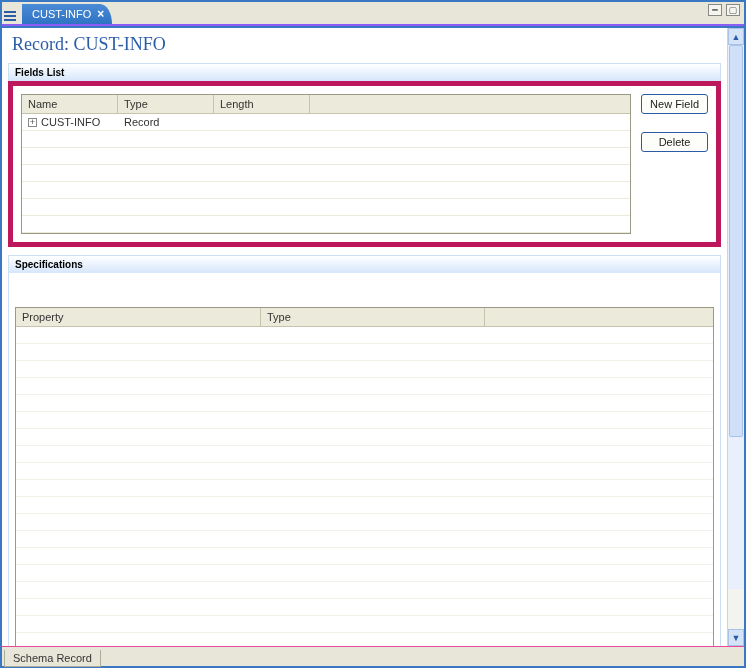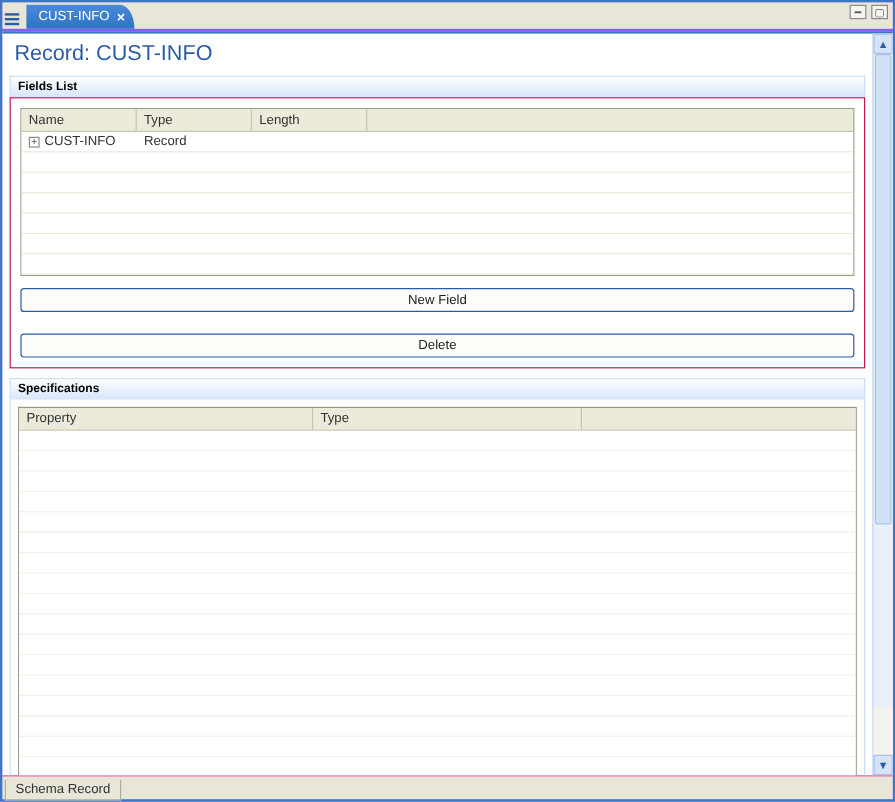--- a/index.html
+++ b/index.html
@@ -44,41 +44,41 @@
     margin: 2px 0 0 0;
     background: #fff;
     border-top: 2px solid #3a78c4;
     display:flex;
     position: relative;
     overflow: hidden;
   }
   .content-inner { flex:1; display:flex; flex-direction:column; overflow:hidden; }
 
   .page-title {
-    color:#2a5ca8; font-size:18px; font-family: Liberation Sans, sans-serif;
+    color:#2a5ca8; font-size:18px; font-family: Liberation Serif, serif;
     padding: 6px 10px 4px 10px;
   }
 
   .section {
     margin: 4px 6px;
   }
   .section-header {
     background: linear-gradient(#ffffff,#d6e6fb);
     border-top: 1px solid #cddff5;
     border-left: 1px solid #cddff5;
     border-right: 1px solid #cddff5;
     padding: 3px 6px;
     font-weight: bold;
     font-size: 10px;
     color:#000;
   }
   .section.fields .section-body {
-    border: 1px solid #be185d;
+    border: 5px solid #be185d;
     padding: 8px;
-    display:flex; gap: 10px; flex-direction: column;
+    display:flex; gap: 10px;
   }
   .section.specs .section-body {
     border-left: 1px solid #cddff5;
     border-right: 1px solid #cddff5;
     border-bottom: 1px solid #cddff5;
     padding: 6px;
     display:flex;
   }
 
   .grid {
@@ -112,21 +112,21 @@
   .btn {
     border:1px solid #2a5ca8; background:#fdfdfa;
     padding: 3px 8px; font-size:11px; color:#222;
     border-radius:3px; cursor:pointer; min-width:64px; text-align:center;
   }
 
   
   .specs .gh.c1,.specs .gc.c1{ width:245px; }
   .specs .gh.c2,.specs .gc.c2{ width:224px; }
   .specs .gh.c3,.specs .gc.c3{ flex:1; border-right:none;}
-  .specs .grid { height: 362px; }
+  .specs .grid { height: 362px; margin-top: 28px; }
   .specs .grid-body { overflow:hidden; }
   .specs .grow { border-bottom:1px solid #f1f0e9; }
 
   .vscroll {
     width:17px; background:#e9effb;
     display:flex; flex-direction:column;
     border-left:1px solid #c4d4ee;
   }
   .vscroll .arrow { height:17px; background:#d5e3f8; border:1px solid #a9c3e8; display:flex;align-items:center;justify-content:center; color:#2a5ca8; font-size:9px; cursor:pointer;}
   .vscroll .track { flex:1; position:relative; }

